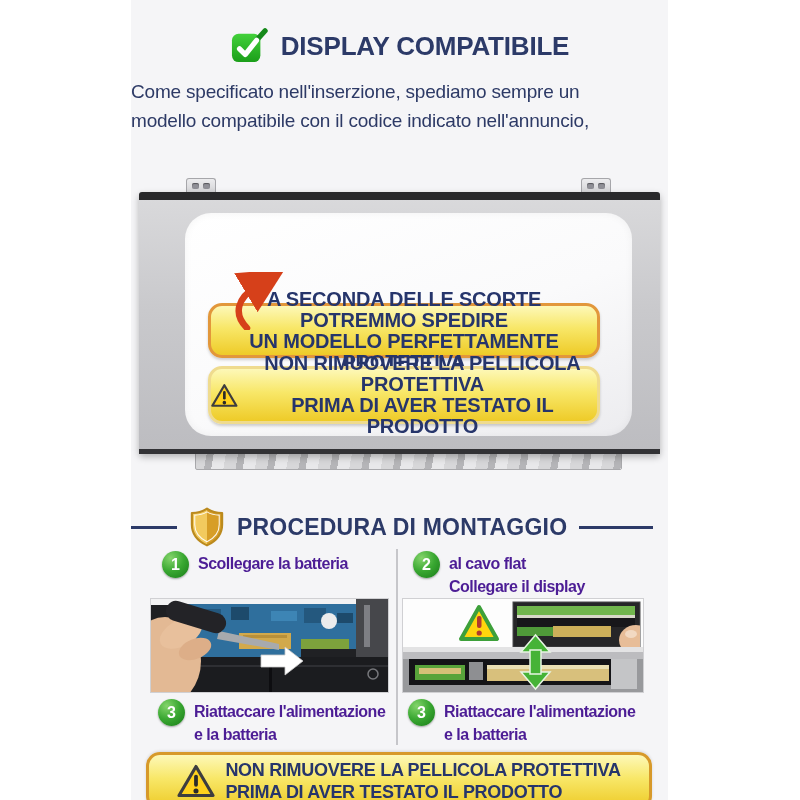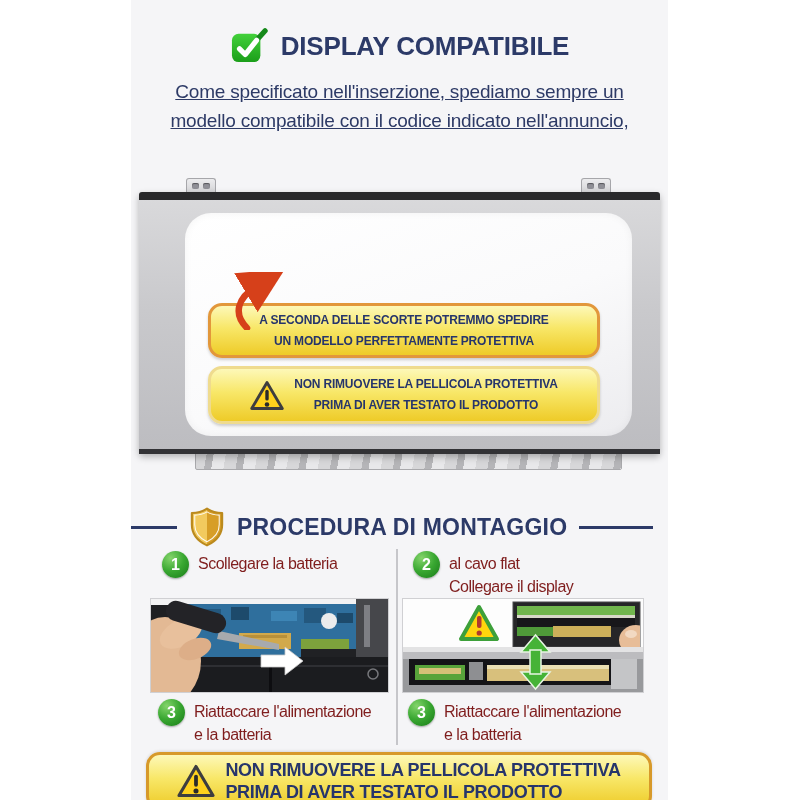--- a/index.html
+++ b/index.html
@@ -4,22 +4,22 @@
 <style>
   html,body{margin:0;padding:0;background:#ffffff;}
   .page{position:relative;width:800px;height:800px;overflow:hidden;background:#ffffff;
         font-family:"Liberation Sans","DejaVu Sans",sans-serif;}
   .column{position:absolute;left:131px;top:0;width:537px;height:800px;background:#f5f5f7;}
 
   
   .title-row{position:absolute;top:28px;left:0;width:100%;display:flex;
              justify-content:center;align-items:center;gap:13px;}
   .title-row h1{margin:0;font-size:26px;font-weight:bold;color:#2c3a68;letter-spacing:-0.2px;}
-  .intro{position:absolute;top:77px;left:0;width:100%;text-align:center;
-         font-size:19px;line-height:29px;color:#2d3a66;letter-spacing:-0.2px;text-decoration:underline;}
+  .intro{position:absolute;top:77px;left:0;width:100%;text-align:left;
+         font-size:19px;line-height:29px;color:#2d3a66;letter-spacing:-0.2px;}
   .intro span{display:block;}
 
   
   .laptop{position:absolute;top:178px;left:0;width:537px;height:300px;}
   .bracket{position:absolute;top:0;width:30px;height:22px;border:1px solid #a6a6aa;border-bottom:none;
            border-radius:3px 3px 0 0;background:linear-gradient(#ececee,#c7c7ca);
            display:flex;justify-content:center;gap:4px;padding-top:4px;box-sizing:border-box;}
   .bracket .hole{width:7px;height:6px;background:#8f8f96;border-radius:2px;
                  box-shadow:inset 0 1px 1px rgba(0,0,0,.4);}
   .bracket.bl{left:55px;} .bracket.br{left:450px;}
@@ -37,38 +37,38 @@
         background:repeating-linear-gradient(100deg,#d7d7d9 0 12px,#b5b5b8 12px 19px,#e8e8ea 19px 31px);}
   .red-arrow{position:absolute;left:86px;top:94px;width:72px;height:58px;z-index:3;}
 
   .ybanner{box-sizing:border-box;border-radius:14px;z-index:2;
            background:linear-gradient(180deg,#fdf8b8 0%,#f8e768 45%,#eecb28 100%);
            box-shadow:0 2px 3px rgba(0,0,0,.18);}
   .banner1{position:absolute;left:77px;top:125px;width:392px;height:55px;border:3px solid #e2973b;
            display:flex;flex-direction:column;justify-content:center;text-align:center;}
   .banner2{position:absolute;left:77px;top:188px;width:392px;height:58px;border:3px solid #efdb8e;
            display:flex;align-items:center;justify-content:center;gap:10px;}
-  .b-line{font-size:12px;font-weight:bold;color:#26356b;line-height:21px;letter-spacing:-0.2px;display:block;}
+  .b-line{font-size:20px;font-weight:bold;color:#26356b;line-height:21px;letter-spacing:-0.2px;display:block;}
   .banner2 .btext{text-align:center;}
 
   
   .proc-head{position:absolute;top:505px;left:0;width:100%;height:44px;display:flex;
              align-items:center;gap:12px;}
   .proc-head h2{margin:0;font-size:23px;font-weight:bold;color:#2c3a68;letter-spacing:0.2px;}
   .rule{height:3px;background:#2c3a68;}
   .rule.l{width:46px;} .rule.r{width:74px;}
 
   .divider{position:absolute;left:265px;top:549px;width:2px;height:196px;background:#c6c6ca;}
 
   .step{position:absolute;display:flex;gap:9px;align-items:flex-start;}
   .num{width:27px;height:27px;border-radius:50%;flex:none;color:#fff;font-weight:bold;font-size:16px;
        display:flex;align-items:center;justify-content:center;
        background:radial-gradient(circle at 32% 26%,#84d46b 0%,#3aa832 48%,#177a17 100%);
        box-shadow:0 1px 2px rgba(0,0,0,.35);}
-  .stext{font-size:16px;font-weight:normal;color:#7f1d1d;line-height:23px;letter-spacing:-0.5px;padding-top:1px;}
+  .stext{font-size:16px;font-weight:bold;color:#4c1d95;line-height:23px;letter-spacing:-0.5px;padding-top:1px;}
   .stext span{display:block;}
   .step.s1{left:31px;top:551px;} .step.s2{left:282px;top:551px;}
   .step.s3a{left:27px;top:699px;} .step.s3b{left:277px;top:699px;}
 
   .photo{position:absolute;top:598px;height:93px;border:1px solid #d0d0d3;background:#fff;}
   .photo.left{left:19px;width:237px;}
   .photo.right{left:271px;width:240px;}
   .photo svg{display:block;}
 
   

